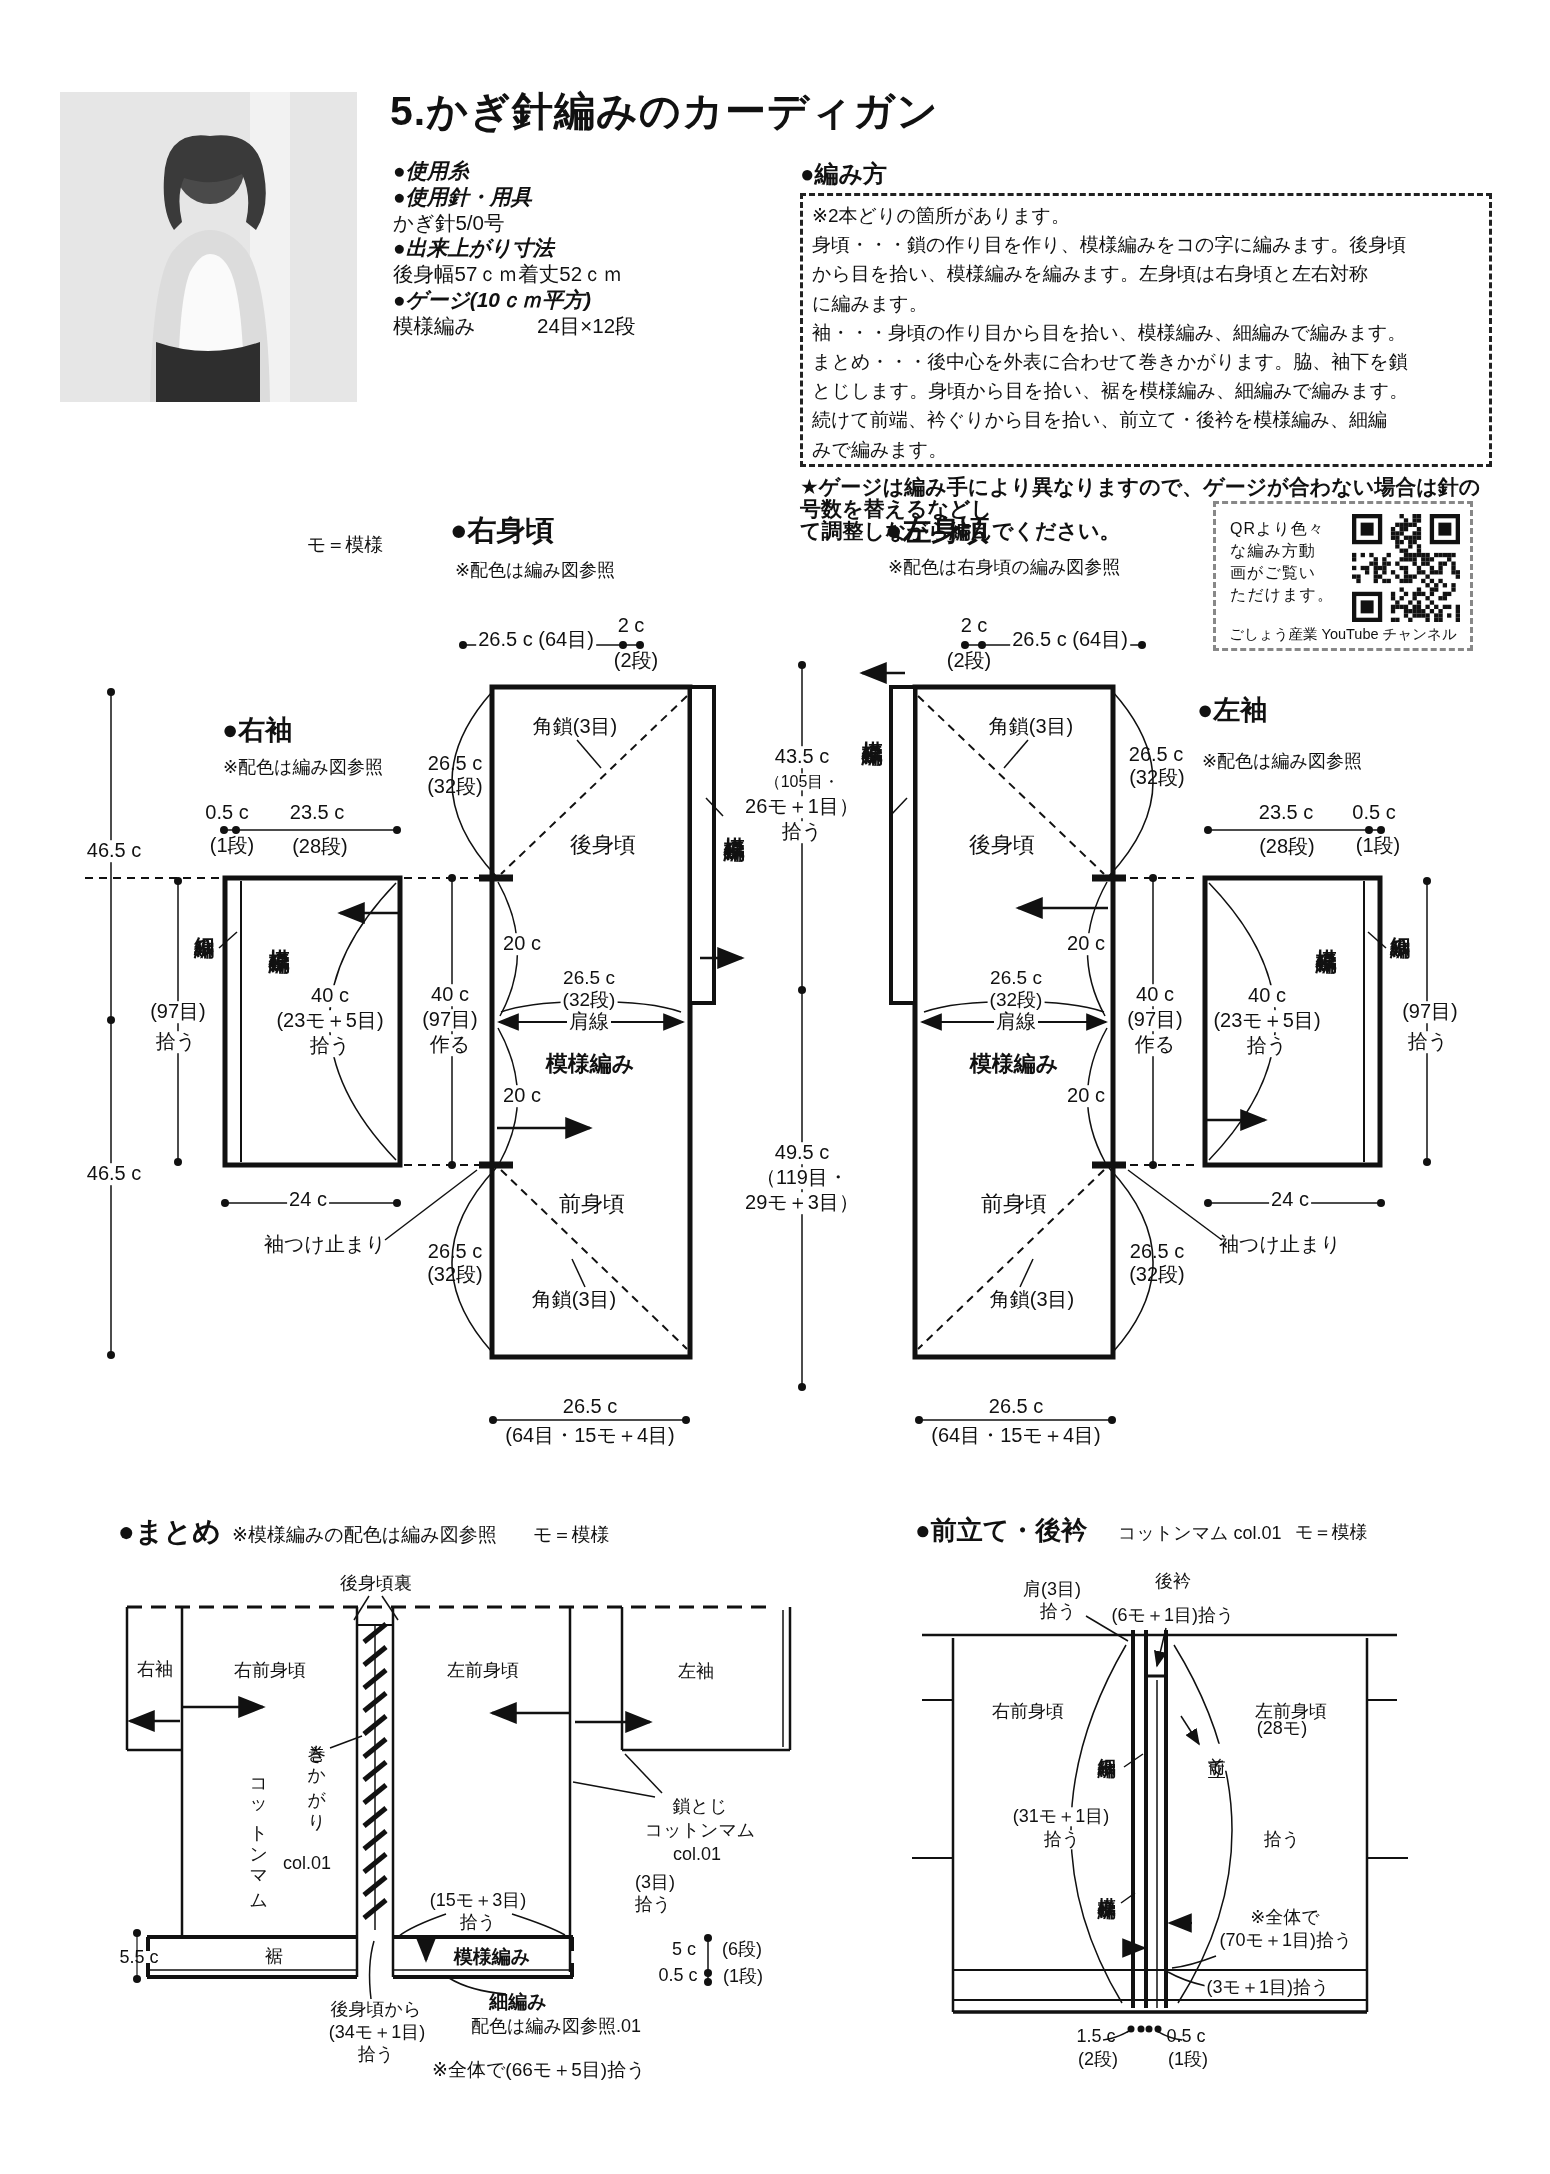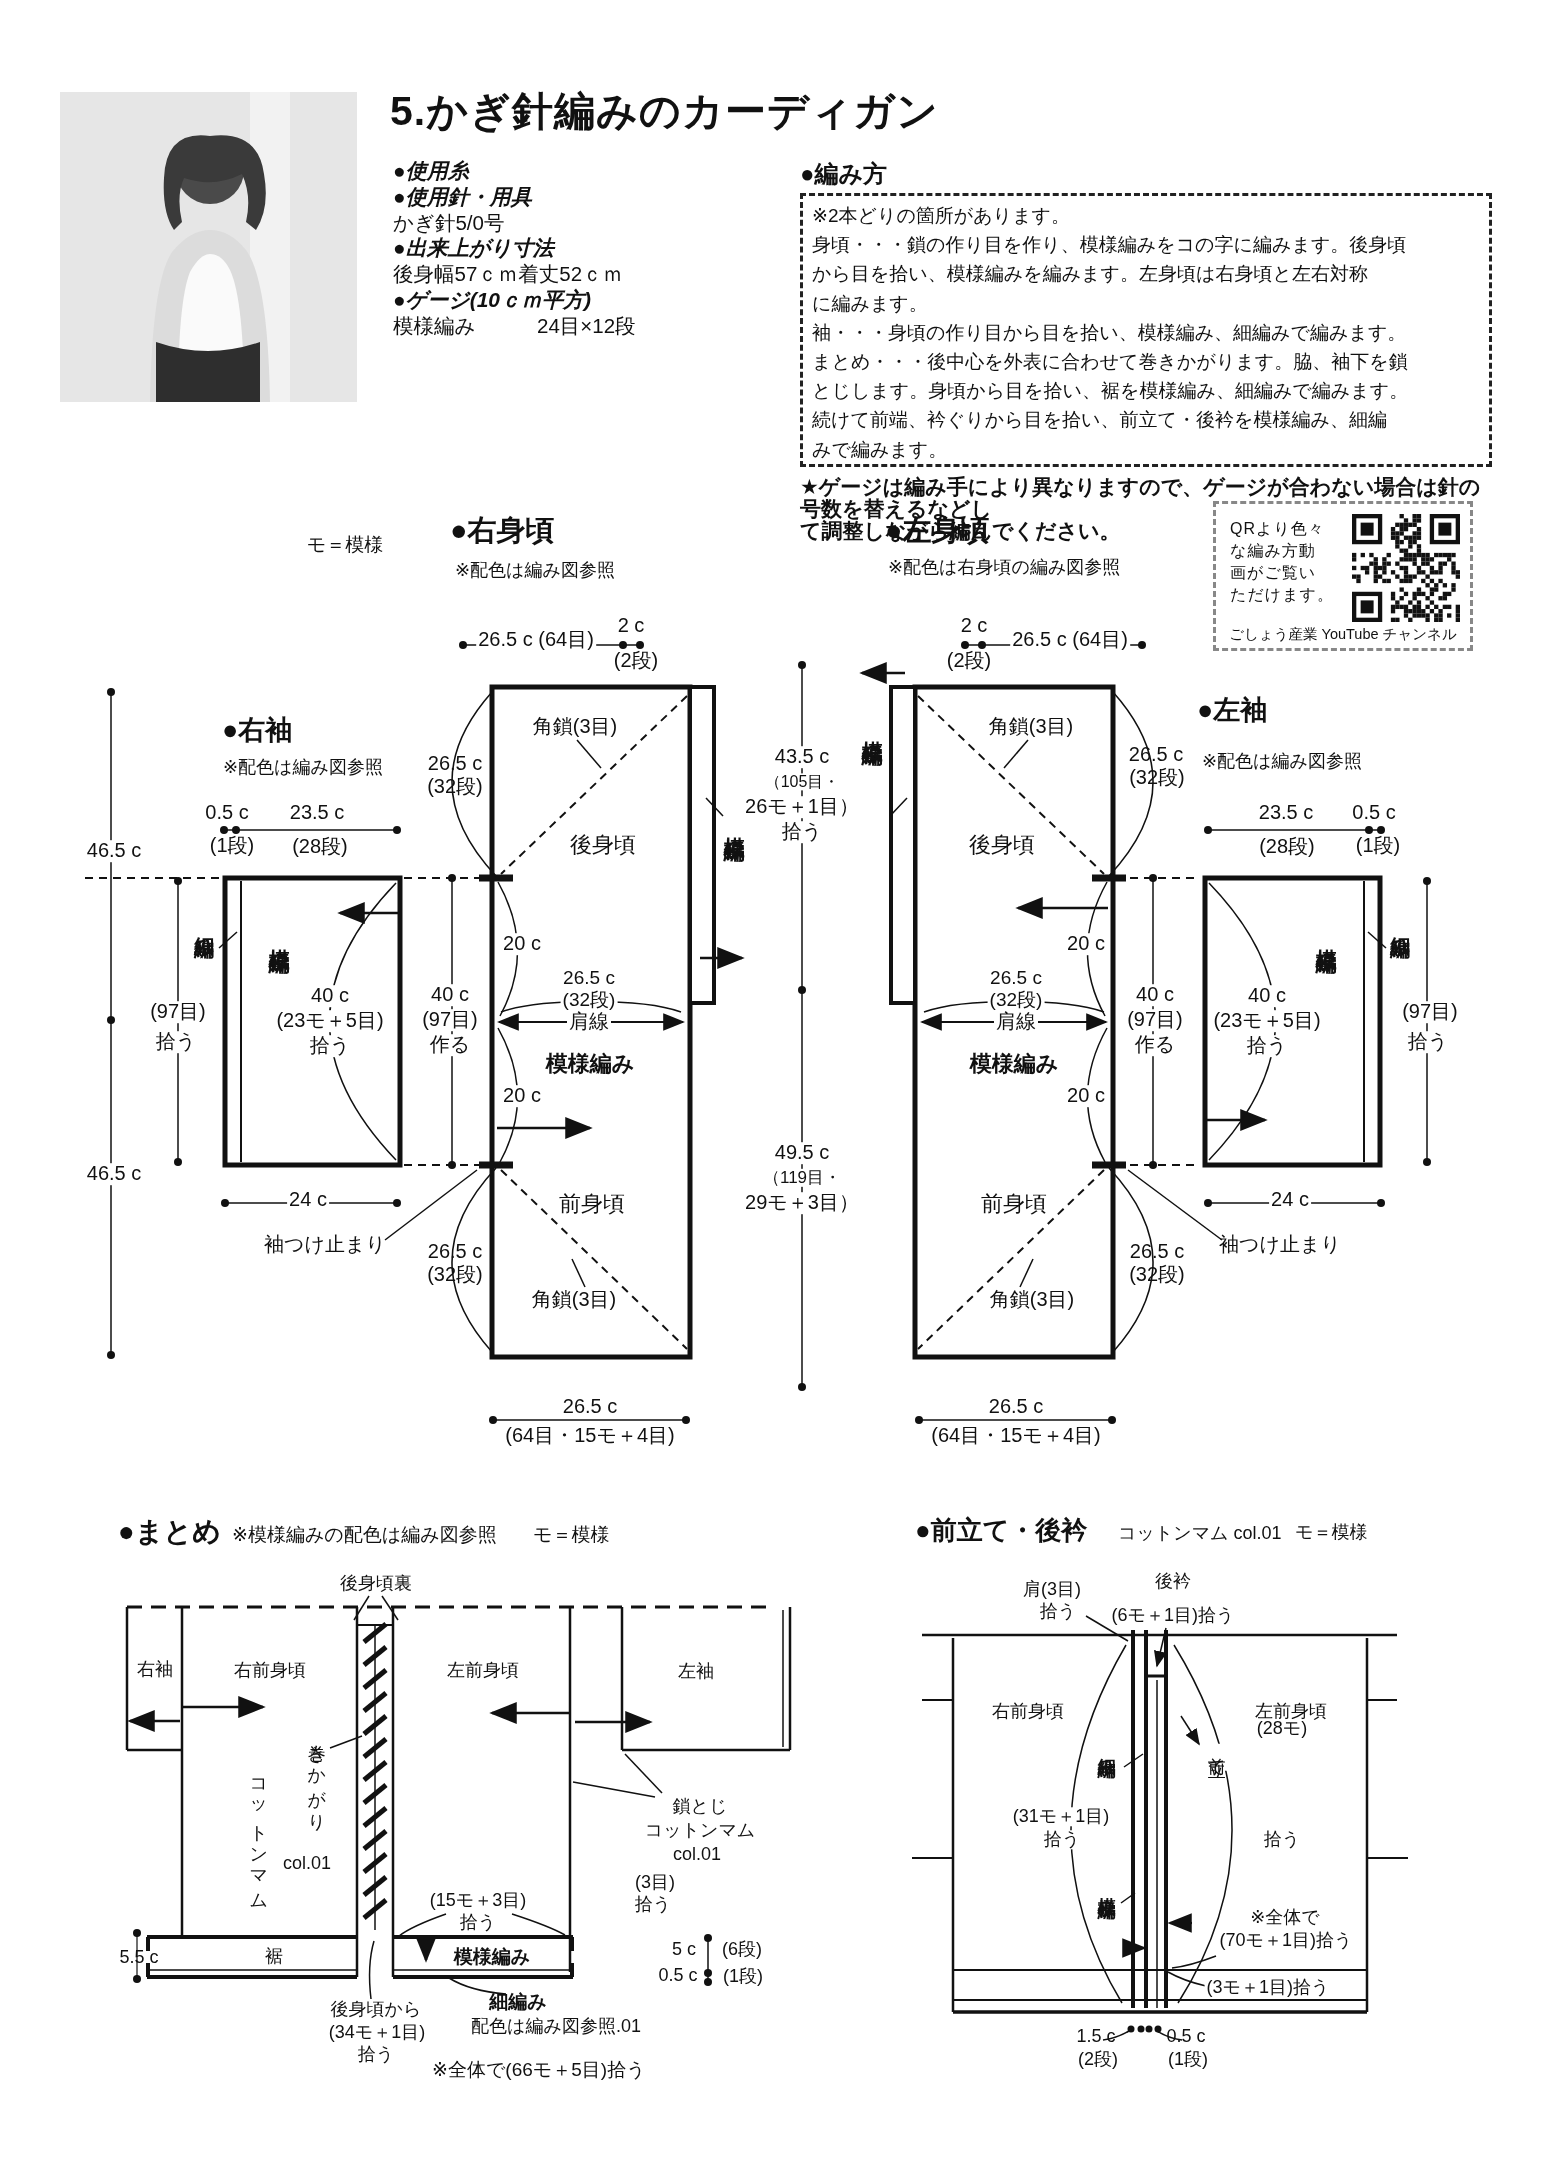--- a/index.html
+++ b/index.html
@@ -519,21 +519,21 @@
     <div class="lbl bg" style="left: 802px; top: 782px; font-size: 16px; transform: translate(-50%, -50%);">（105目・</div>
     <div class="lbl bg" style="left: 802px; top: 807px; font-size: 20px; transform: translate(-50%, -50%);">26モ＋1目）</div>
     <div class="lbl bg" style="left: 802px; top: 832px; font-size: 20px; transform: translate(-50%, -50%);">拾う</div>
     <div class="lbl bg" style="left: 522px; top: 944px; font-size: 20px; transform: translate(-50%, -50%);">20 c</div>
     <div class="lbl bg" style="left: 589px; top: 978px; font-size: 19px; transform: translate(-50%, -50%);">26.5 c</div>
     <div class="lbl bg" style="left: 589px; top: 1000px; font-size: 19px; transform: translate(-50%, -50%);">(32段)</div>
     <div class="lbl bg" style="left: 589px; top: 1022px; font-size: 20px; transform: translate(-50%, -50%);">肩線</div>
     <div class="lbl b" style="left: 590px; top: 1064px; font-size: 22px; transform: translate(-50%, -50%);">模様編み</div>
     <div class="lbl bg" style="left: 522px; top: 1096px; font-size: 20px; transform: translate(-50%, -50%);">20 c</div>
     <div class="lbl bg" style="left: 802px; top: 1153px; font-size: 20px; transform: translate(-50%, -50%);">49.5 c</div>
-    <div class="lbl bg" style="left: 802px; top: 1178px; font-size: 17px; transform: translate(-50%, -50%);">（119目・</div>
+    <div class="lbl bg" style="left: 802px; top: 1178px; font-size: 20px; transform: translate(-50%, -50%);">（119目・</div>
     <div class="lbl bg" style="left: 802px; top: 1203px; font-size: 20px; transform: translate(-50%, -50%);">29モ＋3目）</div>
     <div class="lbl bg" style="left: 592px; top: 1204px; font-size: 22px; transform: translate(-50%, -50%);">前身頃</div>
     <div class="lbl bg" style="left: 574px; top: 1300px; font-size: 20px; transform: translate(-50%, -50%);">角鎖(3目)</div>
     <div class="lbl" style="left: 455px; top: 1252px; font-size: 20px; transform: translate(-50%, -50%);">26.5 c</div>
     <div class="lbl" style="left: 455px; top: 1275px; font-size: 20px; transform: translate(-50%, -50%);">(32段)</div>
     <div class="lbl" style="left: 590px; top: 1407px; font-size: 20px; transform: translate(-50%, -50%);">26.5 c</div>
     <div class="lbl" style="left: 590px; top: 1436px; font-size: 20px; transform: translate(-50%, -50%);">(64目・15モ＋4目)</div>
     <div class="lbl bg" style="left: 974px; top: 626px; font-size: 20px; transform: translate(-50%, -50%);">2 c</div>
     <div class="lbl" style="left: 969px; top: 661px; font-size: 20px; transform: translate(-50%, -50%);">(2段)</div>
     <div class="lbl bg" style="left: 1070px; top: 640px; font-size: 20px; transform: translate(-50%, -50%);">26.5 c (64目)</div>

